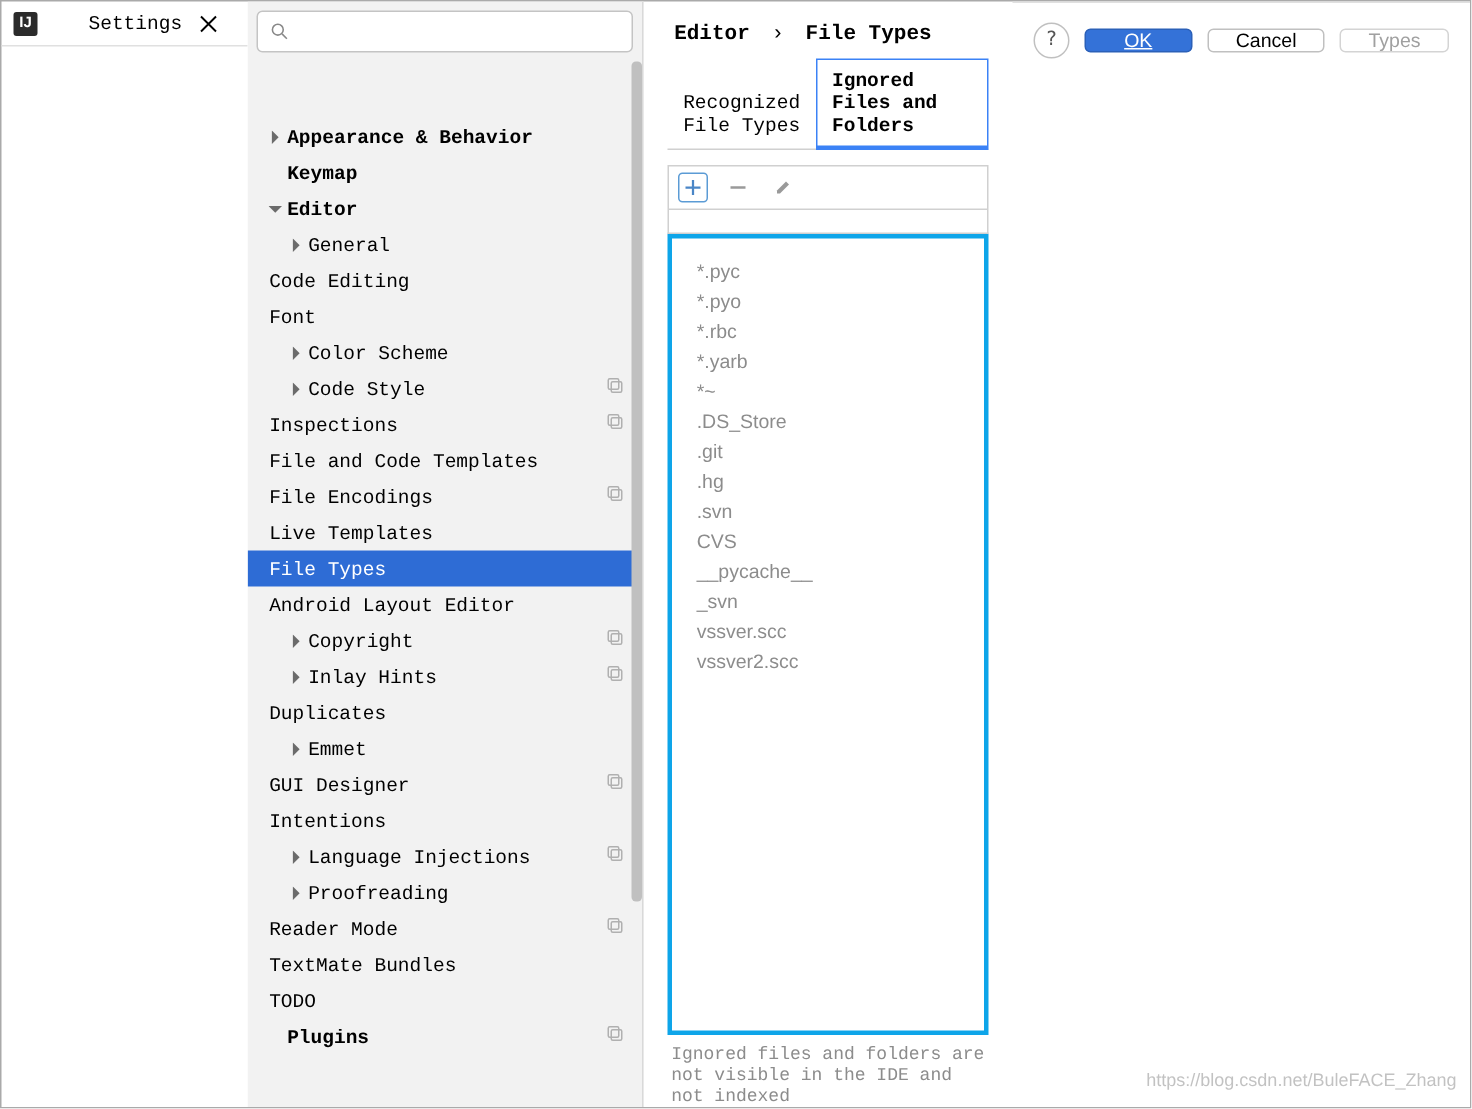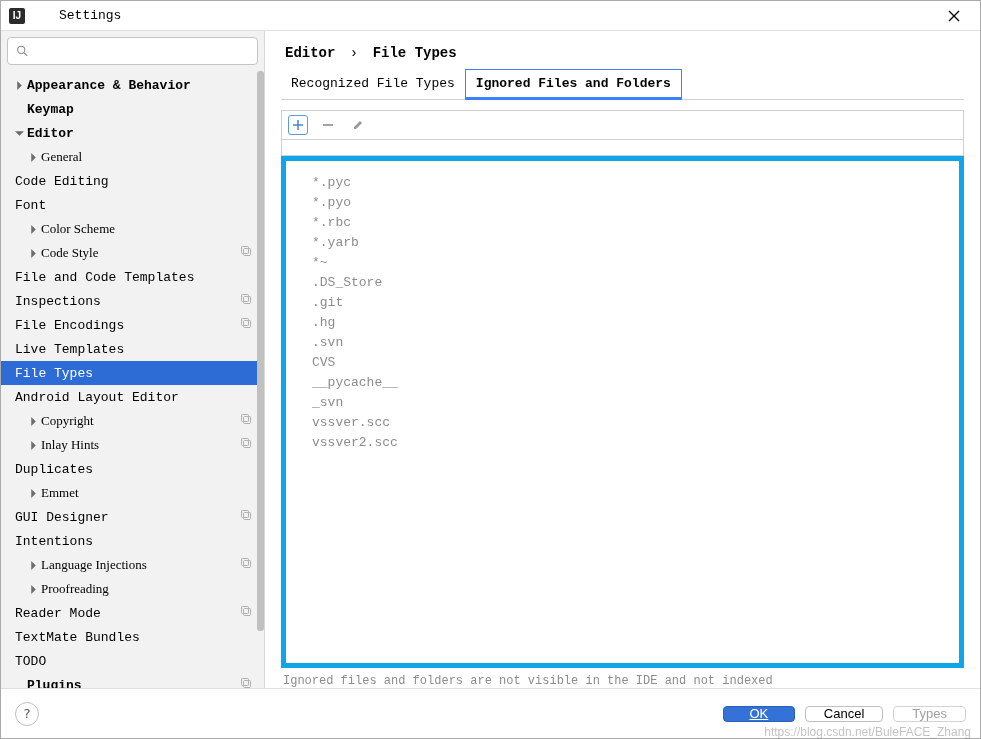--- a/index.html
+++ b/index.html
@@ -12,21 +12,20 @@
     background: #fff;
     color: #000;
     overflow: hidden;
     position: relative;
   }
   .window {
     width: 981px;
     height: 739px;
     border: 1px solid #aaa;
     display: flex;
-    flex-direction: column;
     background: #fff;
   }
   
   .titlebar {
     height: 30px;
     display: flex;
     align-items: center;
     padding: 0 8px;
     border-bottom: 1px solid #e0e0e0;
   }
@@ -61,20 +60,21 @@
     overflow: hidden;
   }
   
   .sidebar {
     width: 264px;
     background: #f2f2f2;
     border-right: 1px solid #d9d9d9;
     display: flex;
     flex-direction: column;
     position: relative;
+    gap: 36px;
   }
   .sidebar-scrollbar {
     position: absolute;
     right: 0;
     top: 40px;
     bottom: 0;
     width: 7px;
     background: transparent;
   }
   .sidebar-scrollbar .thumb {
@@ -138,21 +138,21 @@
   .tree-row.selected .expander { color: #fff; }
   .tree-row .trail-icon {
     position: absolute;
     right: 12px;
     top: 50%;
     transform: translateY(-50%);
     color: #b0b0b0;
   }
   .tree-row .trail-icon svg { width: 12px; height: 12px; }
   .depth-0 { padding-left: 12px; }
-  .depth-1 { padding-left: 26px; font-family: Liberation Serif, serif; }
+  .depth-1 { padding-left: 26px; }
   .depth-2 { }
 
   
   .main {
     flex: 1;
     display: flex;
     flex-direction: column;
     padding: 0 16px 0 16px;
     overflow: hidden;
   }
@@ -210,26 +210,26 @@
   .tb-btn.dim { color: #9a9a9a; }
 
   .patterns-box {
     border: 1px solid #d0d0d0;
     border-top: none;
     flex: 0 0 auto;
     height: 16px;
     background: #fff;
   }
   .patterns-list {
-    border: 5px solid #0ea5e9;
+    border: 3px solid #0ea5e9;
     flex: 1;
     background: #fff;
     overflow: auto;
-    padding: 12px 26px;
-    font-family: Liberation Mono, monospace;
+    padding: 12px 16px;
+    font-family: Liberation Sans, sans-serif;
     font-size: 13px;
     color: #8c8c8c;
     line-height: 20px;
     margin-top: 0;
   }
   .hint {
     font-family: Consolas, "Courier New", monospace;
     color: #8c8c8c;
     font-size: 12px;
     padding: 6px 2px 0 2px;
@@ -272,21 +272,21 @@
     color: #fff;
   }
   .btn.primary .underline { text-decoration: underline; }
   .btn.disabled {
     color: #a0a0a0;
     border-color: #d4d4d4;
   }
   .watermark {
     position: absolute;
     right: 10px;
-    bottom: 0;
+    bottom: 12px;
     font-size: 12px;
     color: rgba(120,120,120,0.45);
     font-family: Arial, sans-serif;
     pointer-events: none;
   }
 </style>
 </head>
 <body>
 
 <div class="window">
@@ -365,29 +365,29 @@
               </svg>
             </span>
             <span class="lbl">Code Style</span>
             <span class="trail-icon"><svg viewBox="0 0 12 12">
                 <rect x="1.5" y="1.5" width="7" height="7" rx="1" fill="none" stroke="currentColor" stroke-width="1"></rect>
                 <rect x="3.5" y="3.5" width="7" height="7" rx="1" fill="none" stroke="currentColor" stroke-width="1"></rect>
               </svg></span>
           </div>
           <div class="tree-row depth-2">
             <span class="expander"></span>
+            <span class="lbl">Inspections</span>
+            <span class="trail-icon"><svg viewBox="0 0 12 12">
+                <rect x="1.5" y="1.5" width="7" height="7" rx="1" fill="none" stroke="currentColor" stroke-width="1"></rect>
+                <rect x="3.5" y="3.5" width="7" height="7" rx="1" fill="none" stroke="currentColor" stroke-width="1"></rect>
+              </svg></span>
+          </div>
+          <div class="tree-row depth-2">
+            <span class="expander"></span>
             <span class="lbl">File and Code Templates</span>
-          </div>
-          <div class="tree-row depth-2">
-            <span class="expander"></span>
-            <span class="lbl">Inspections</span>
-            <span class="trail-icon"><svg viewBox="0 0 12 12">
-                <rect x="1.5" y="1.5" width="7" height="7" rx="1" fill="none" stroke="currentColor" stroke-width="1"></rect>
-                <rect x="3.5" y="3.5" width="7" height="7" rx="1" fill="none" stroke="currentColor" stroke-width="1"></rect>
-              </svg></span>
           </div>
           <div class="tree-row depth-2">
             <span class="expander"></span>
             <span class="lbl">File Encodings</span>
             <span class="trail-icon"><svg viewBox="0 0 12 12">
                 <rect x="1.5" y="1.5" width="7" height="7" rx="1" fill="none" stroke="currentColor" stroke-width="1"></rect>
                 <rect x="3.5" y="3.5" width="7" height="7" rx="1" fill="none" stroke="currentColor" stroke-width="1"></rect>
               </svg></span>
           </div>
           <div class="tree-row depth-2">

